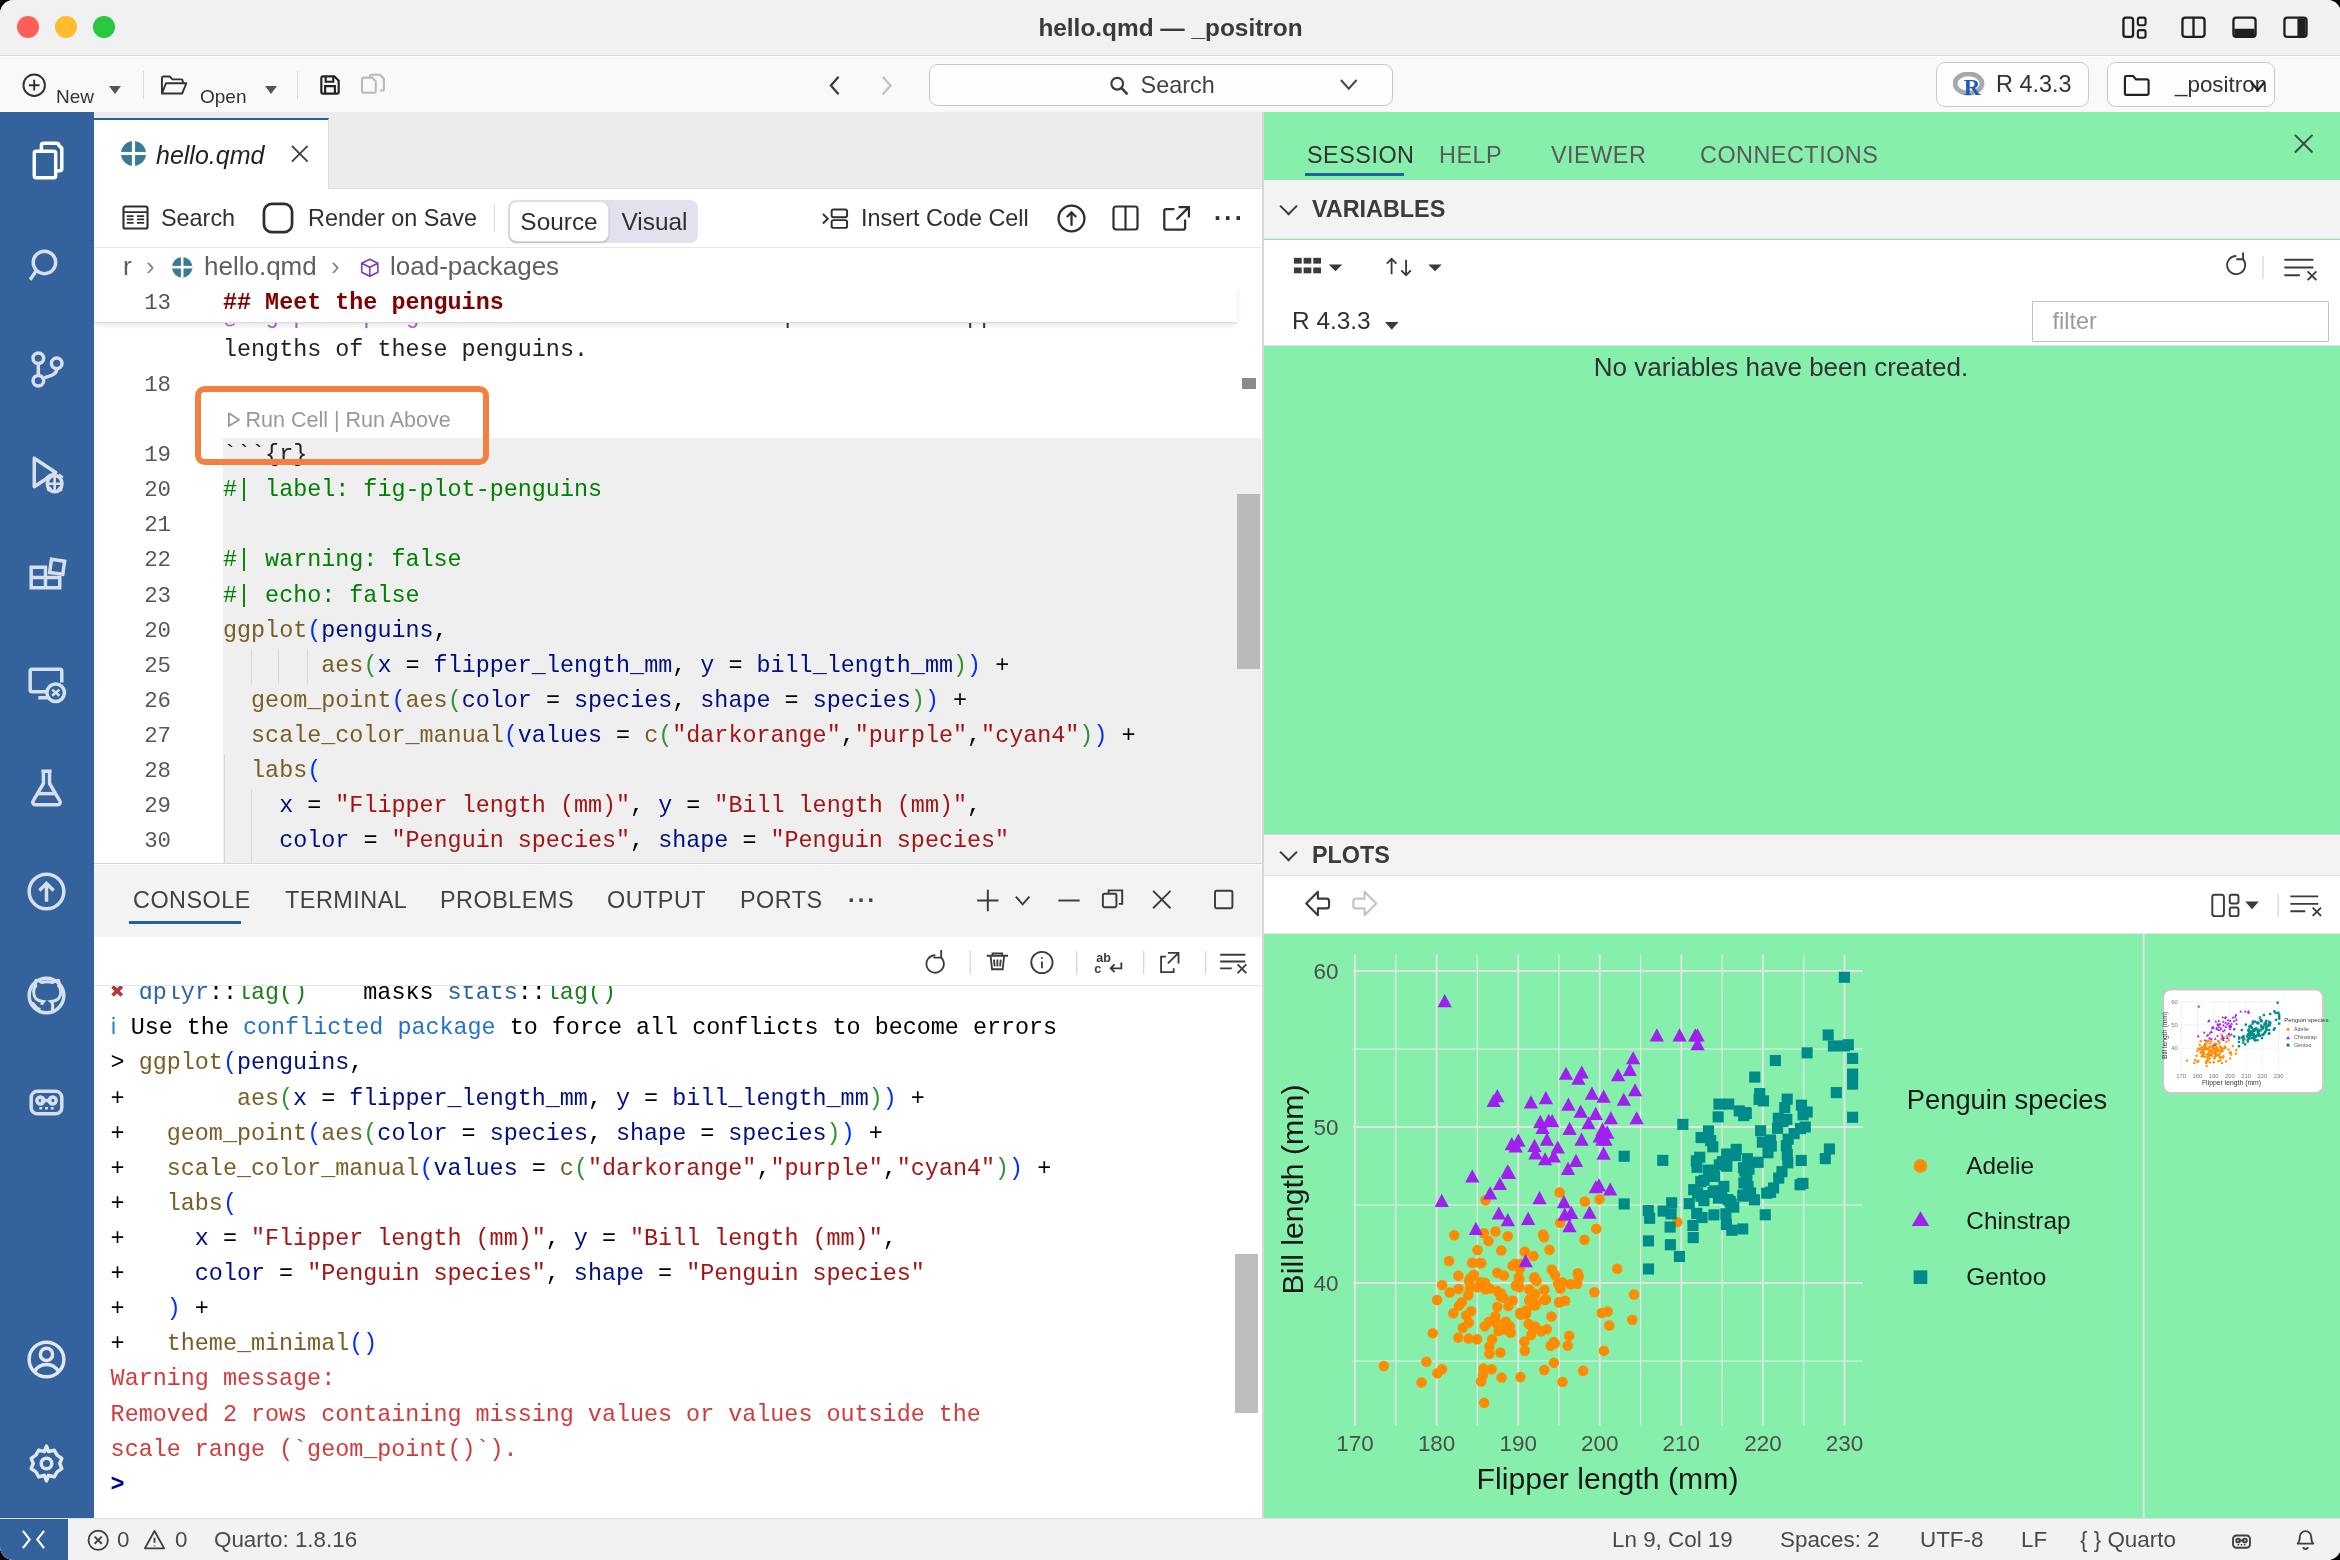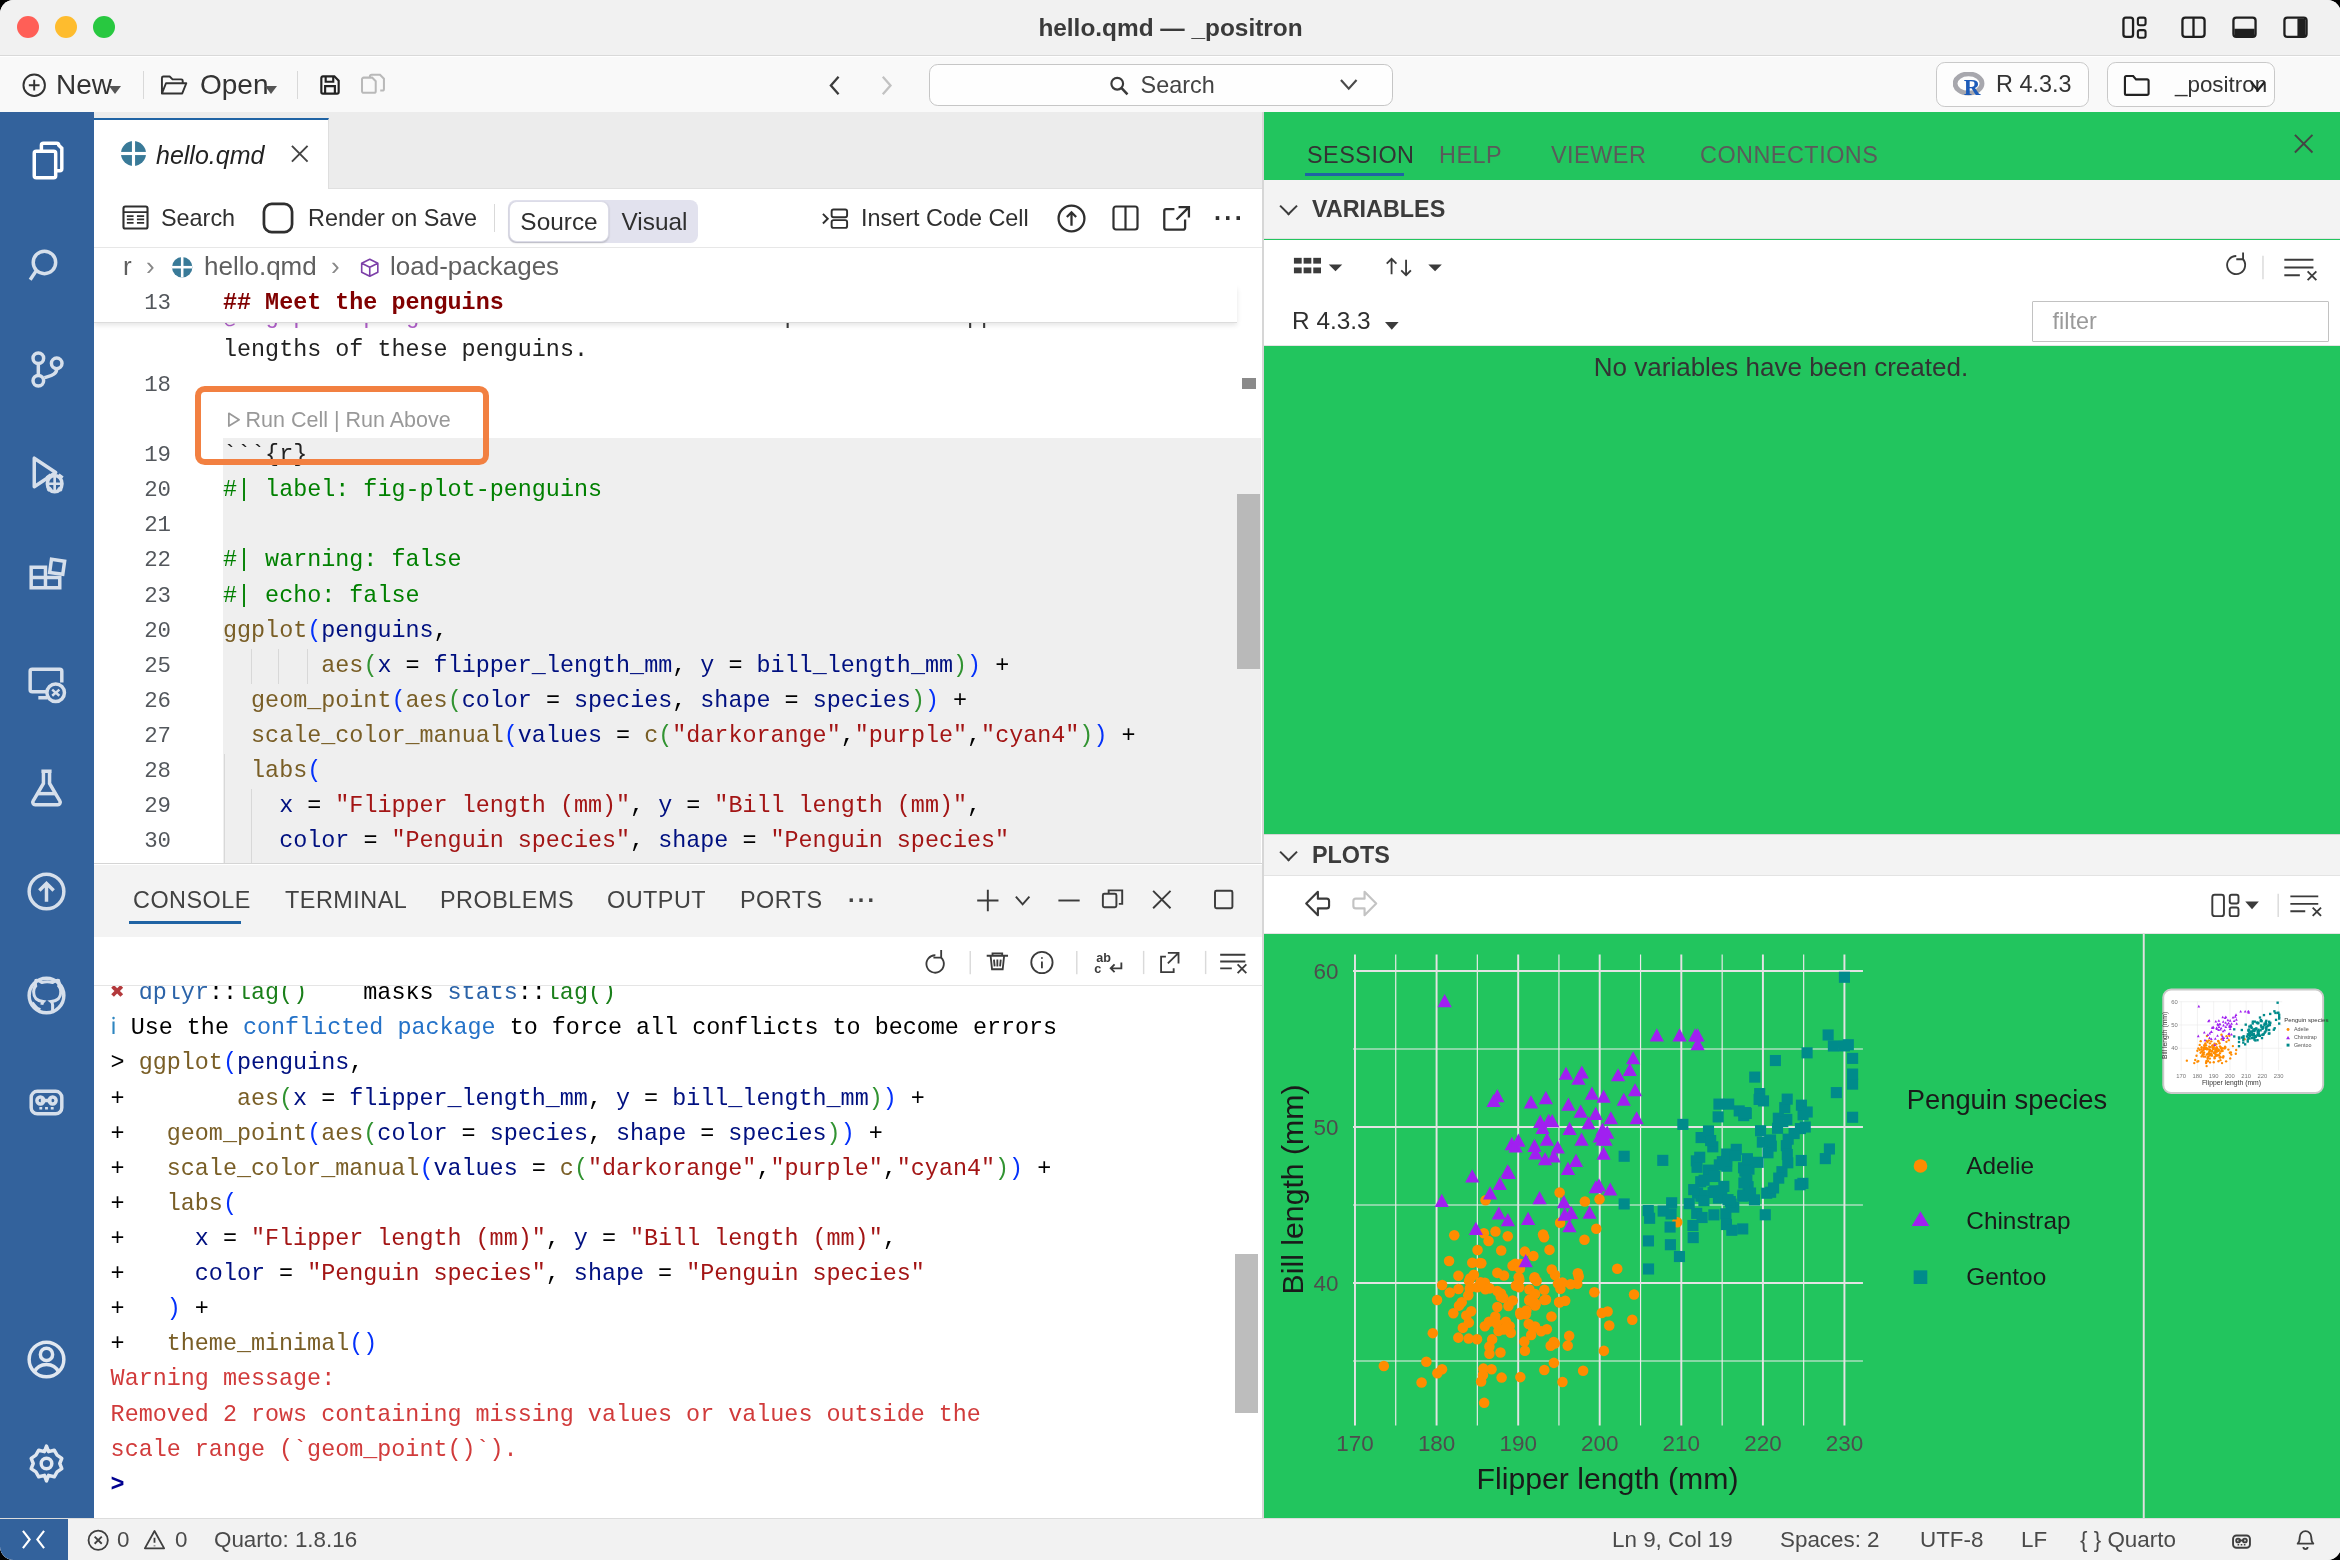--- a/index.html
+++ b/index.html
@@ -3,21 +3,21 @@
 *{margin:0;padding:0;box-sizing:border-box}
 html,body{width:2341px;height:1560px;background:#000;font-family:"Liberation Sans",sans-serif;}
 .win{position:absolute;left:0;top:0;width:2341px;height:1560px;border-radius:13.7px;overflow:hidden;background:#fff;}
 .abs{position:absolute}
 
 .titlebar{position:absolute;left:0;top:0;width:2341px;height:56px;background:#f1f1f1;border-bottom:1px solid #d9d9d9}
 .tl{position:absolute;top:15.6px;width:22.4px;height:22.4px;border-radius:50%}
 .title{position:absolute;top:0;left:0;width:2341px;height:55px;line-height:55px;text-align:center;font-size:24.4px;font-weight:700;color:#3a3a3a}
 
 .toolbar{position:absolute;left:0;top:57px;width:2341px;height:56px;background:#f9f9f9;border-bottom:1px solid #e2e2e2}
-.tbtxt{position:absolute;top:0;height:56px;line-height:56px;font-size:28px;color:#333}
+.tbtxt{position:absolute;top:12px;height:56px;line-height:56px;font-size:19px;color:#333}
 .tbsep{position:absolute;top:13.7px;width:1px;height:28px;background:#d9d9d9}
 .caret{display:inline-block;width:0;height:0;border-left:6.8px solid transparent;border-right:6.8px solid transparent;border-top:8.8px solid #555;vertical-align:middle}
 .btn{position:absolute;top:4.9px;height:45px;border:1px solid #c9c9c9;border-radius:8.8px;background:#fdfdfd;font-size:23.4px;color:#333;line-height:43px}
 .searchbox{position:absolute;left:929px;top:6.8px;width:464px;height:42px;border:1px solid #c6c6c6;border-radius:8.8px;background:#fefefe;text-align:center;font-size:23.4px;color:#444;line-height:40px}
 
 .activitybar{position:absolute;left:0;top:112px;width:94px;height:1406px;background:#33629c}
 .aicon{position:absolute;left:22.4px;width:49px;height:49px;opacity:.85}
 
 .center{position:absolute;left:94px;top:112px;width:1168px;height:1406px;background:#fff}
 .tabstrip{position:absolute;left:0;top:0;width:1168px;height:77px;background:#ececec;border-bottom:1px solid #e0e0e0}
@@ -43,21 +43,21 @@
 .console{position:absolute;left:0;top:751px;width:1168px;height:655px;background:#fff;border-top:1px solid #d5d5d5}
 .ctabs{position:absolute;left:0;top:1px;width:1168px;height:72px;background:#f3f3f3}
 .ctab{position:absolute;top:0;height:72px;line-height:72px;font-size:23.4px;color:#424242;letter-spacing:0.5px}
 .cicons{position:absolute;left:0;top:73px;width:1168px;height:49px;background:#fff;border-bottom:1px solid #e5e5e5}
 .cout{position:absolute;left:0;top:122px;width:1143px;height:532px;overflow:hidden}
 .orow{position:absolute;left:16.6px;height:35px;line-height:35px;font-family:"Liberation Mono",monospace;font-size:23.4px;color:#000;white-space:pre}
 .red{color:#d13b3b}.lnk{color:#2472c8}.inf{color:#2e86c0}.xr{color:#b3393c}.pkg{color:#2b63a8}.grn{color:#1a7f1a}
 .nav{color:#000090;font-weight:bold}
 .csb{position:absolute;left:1141px;top:390px;width:23.4px;height:159px;background:#bdbdbd}
 
-.rpanel{position:absolute;left:1262px;top:112px;width:1079px;height:1406px;background:#22c55e;border-left:2px solid #d6d6d6}
+.rpanel{position:absolute;left:1262px;top:112px;width:1079px;height:1406px;background:#86efac;border-left:2px solid #d6d6d6}
 .rtab{position:absolute;top:11.7px;height:62px;line-height:62px;font-size:23.4px;color:#5a5a5a;letter-spacing:0.5px}
 .sechead{position:absolute;left:0;width:1077px;background:#f3f3f3;border-bottom:1px solid #e3e3e3;font-size:23.4px;font-weight:bold;color:#3b3b3b}
 .rtool{position:absolute;left:0;width:1077px;background:#fff;border-bottom:1px solid #e5e5e5}
 .filter{position:absolute;left:768px;top:5.9px;width:297px;height:41px;border:1px solid #c2c2c2;border-radius:1px;font-size:23.4px;color:#9a9a9a;line-height:39px;padding-left:19.5px;background:#fff}
 .novars{position:absolute;left:0px;top:240px;width:1034px;text-align:center;font-size:26px;color:#333}
 .chev{display:inline-block;width:12.7px;height:12.7px;border-left:2.4px solid #3b3b3b;border-bottom:2.4px solid #3b3b3b;transform:rotate(-45deg);vertical-align:3.9px}
 
 .statusbar{position:absolute;left:0;top:1518px;width:2341px;height:42px;background:#f2f2f2;border-top:1px solid #dcdcdc}
 .st{position:absolute;top:0;height:41px;line-height:41px;font-size:22.4px;color:#4a4a4a}
 .remote{position:absolute;left:0;top:0;width:68px;height:41px;background:#33629c}

